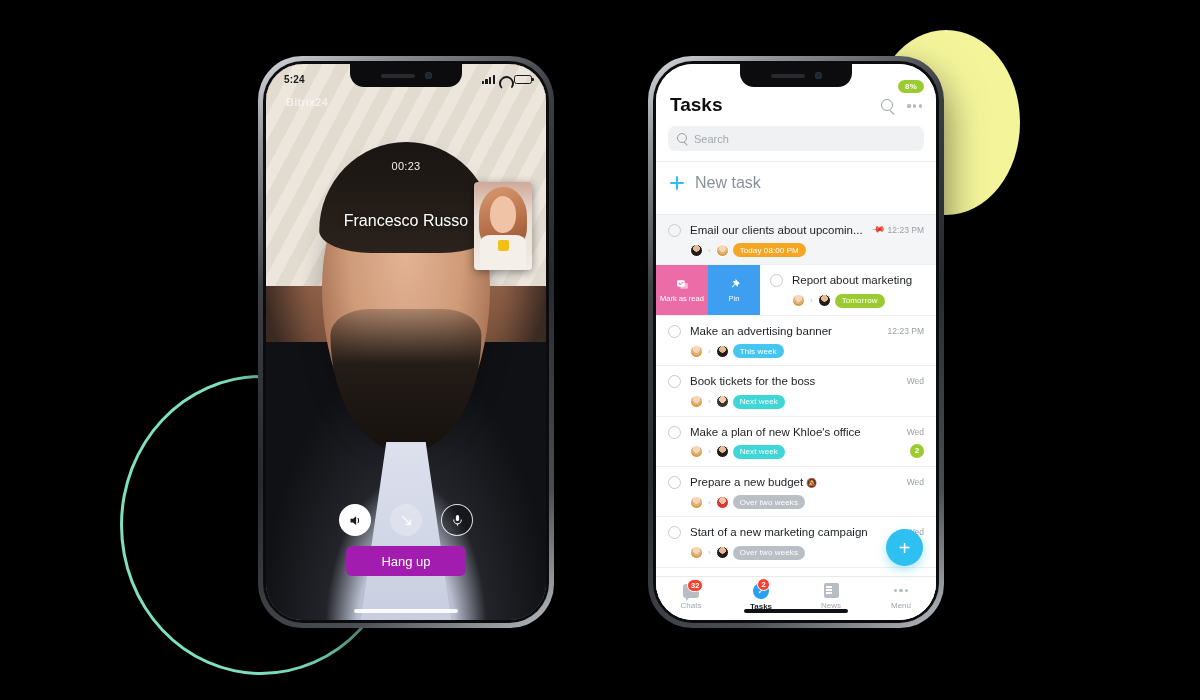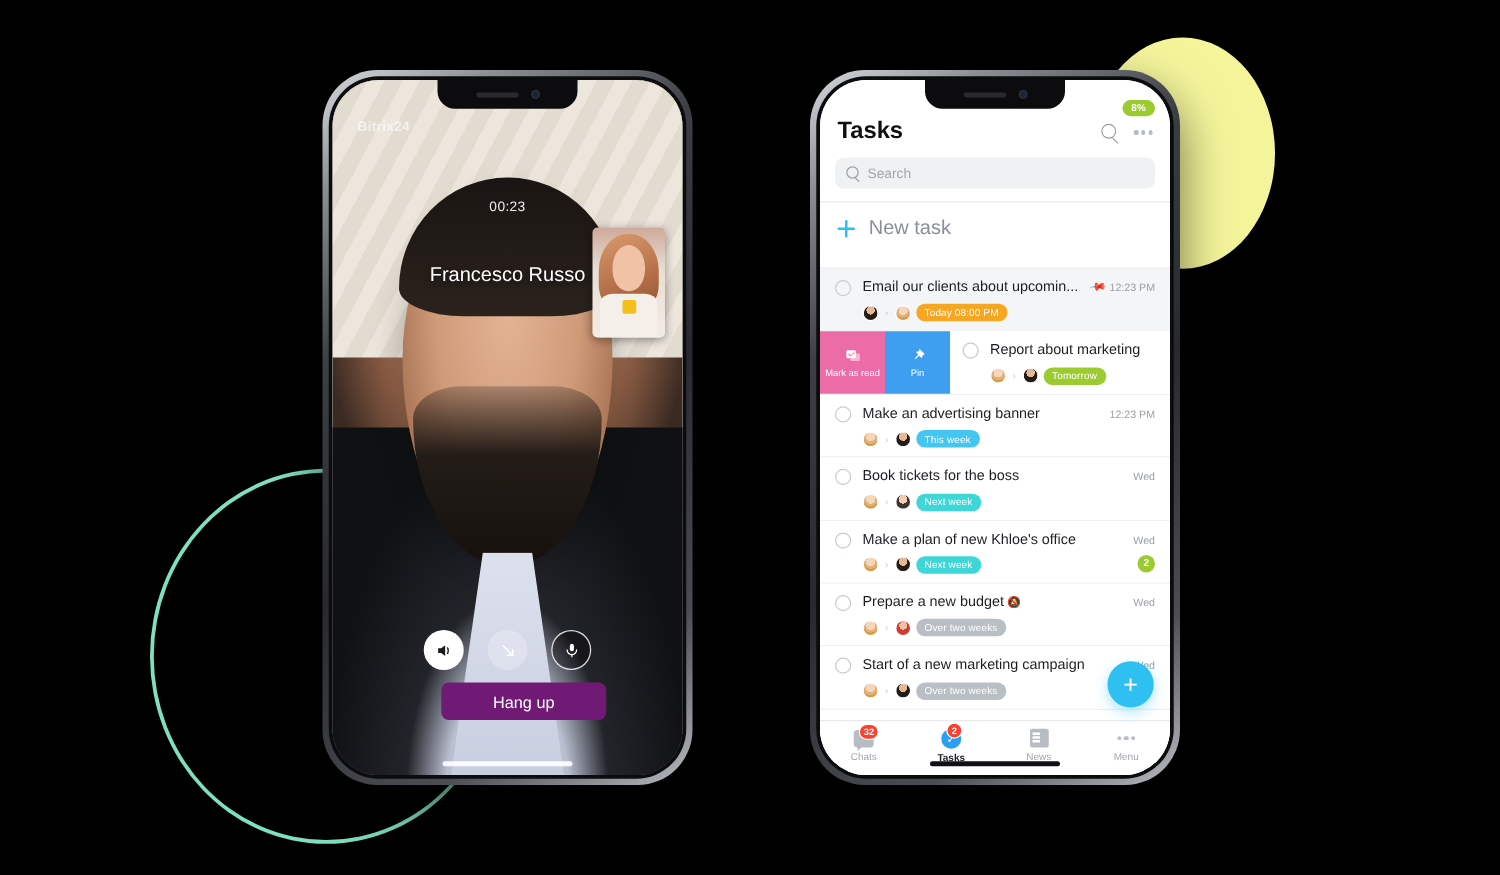--- a/index.html
+++ b/index.html
@@ -153,24 +153,24 @@
   .call-controls {
     position:absolute; left:0; right:0; bottom: 84px; z-index: 33;
     display:flex; align-items:center; justify-content:center; gap: 19px;
   }
   .ctl { width: 32px; height: 32px; border-radius:50%; display:flex; align-items:center; justify-content:center; }
   .ctl-speaker { background:#fff; color:#1b1b1b; }
   .ctl-minimize { background: rgba(255,255,255,.25); color:#fff; }
   .ctl-mic { background: rgba(0,0,0,.32); border:1.4px solid rgba(255,255,255,.85); color:#fff; }
   .hangup {
     position:absolute; left:50%; bottom: 44px; transform: translateX(-50%);
-    z-index: 33; width: 132px; height: 30px; border-radius: 6px;
-    background:#701a75; color:#fff; border:none; cursor:pointer;
+    z-index: 33; width: 120px; height: 30px; border-radius: 6px;
+    background:#a21caf; color:#fff; border:none; cursor:pointer;
     font-size: 13px; font-family:"Liberation Sans",sans-serif;
-    display:flex; align-items:center; justify-content:center;margin-left:13px;
+    display:flex; align-items:center; justify-content:center;
   }
   #phone-call .home-indicator { background: rgba(255,255,255,.9); }
 
   
   #phone-tasks { left: 648px; top: 56px; width: 296px; height: 572px; }
   #phone-tasks .statusbar { color:#111; }
   .tasks-screen { position:absolute; inset:0; background:#fff; display:flex; flex-direction:column; }
   .t-header { padding: 30px 14px 0 14px; display:flex; align-items:flex-start; justify-content:space-between; }
   .t-title { font-size: 19px; font-weight: bold; color:#0f0f0f; }
   .t-head-right { display:flex; align-items:center; gap: 12px; padding-top: 5px; position:relative; }
@@ -275,20 +275,33 @@
           <div class="call-hair"></div>
           <div class="call-beard"></div>
           <div class="call-shirt"></div>
         </div>
 
         <div class="notch">
           <div class="speaker"></div>
           <div class="camera"></div>
         </div>
 
+        <div class="statusbar">
+          <span>5:24</span>
+          <span class="sb-right">
+            <span class="bars">
+                <i></i>
+                <i></i>
+                <i></i>
+                <i></i>
+              </span>
+            <span class="wifi"></span>
+            <span class="batt"><span class="fill" style="width:62%"></span></span>
+          </span>
+        </div>
 
         <div class="watermark">Bitrix24</div>
         <div class="call-timer">00:23</div>
         <div class="call-signal">
             <i></i>
             <i></i>
             <i></i>
             <i></i>
           </div>
         <div class="caller-name">Francesco Russo</div>

